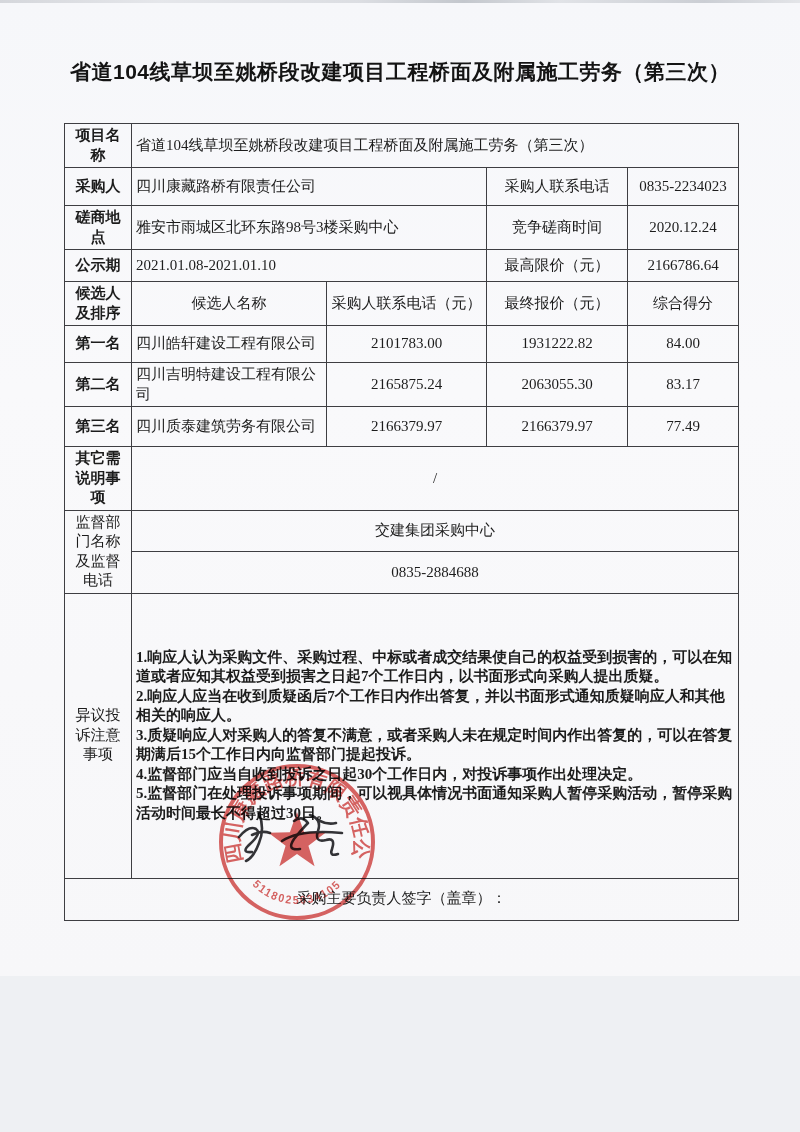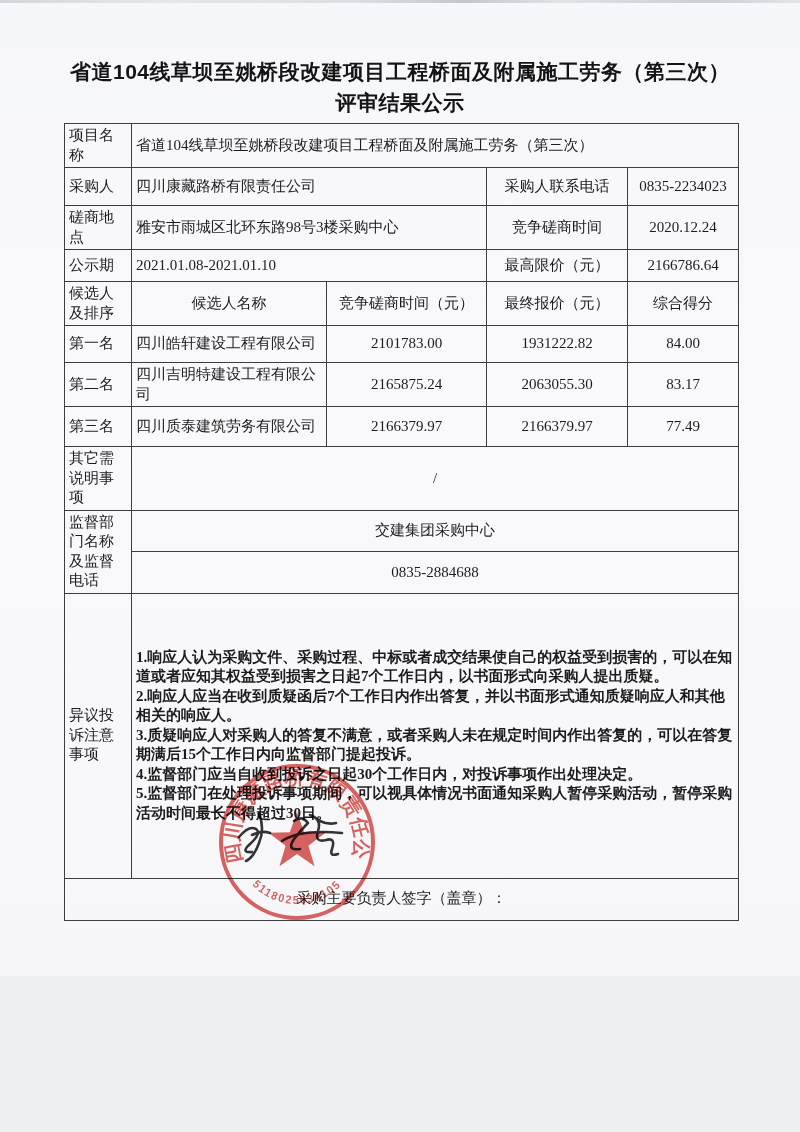--- a/index.html
+++ b/index.html
@@ -29,43 +29,42 @@
   table.main {
     position:absolute; left:64px; top:123px; width:674px;
     border-collapse:collapse; table-layout:fixed;
   }
   table.main td {
     border:1.6px solid #3e3e42;
     font-size:15px; line-height:1.3;
     padding:2px 4px; vertical-align:middle;
     overflow:hidden;
   }
-  td.lbl { text-align:left; padding-left:5px; }
-  td.lblc { padding-left:2px; padding-right:2px; }
+  td.lbl { text-align:center; padding-left:5px;font-weight:bold; }
+  td.lblc { text-align:center; padding-left:2px; padding-right:2px; }
   td.val { text-align:left; padding-left:6px; }
   td.c   { text-align:center;margin-left:36px; }
   td.notes {
     text-align:left; padding:10px 8px 10px 6px; line-height:23px;
     vertical-align:middle;
     font-weight:bold;
   }
   td.sigrow { text-align:center; padding-left:6px; font-size:15px; }
   .overlay { position:absolute; pointer-events:none; }
   .seal-svg   { left:212px; top:757px; mix-blend-mode:multiply; }
   .sign-svg   { left:232px; top:797px; mix-blend-mode:multiply; }
 </style>
 </head>
 <body>
 
 <div class="page">
   <div class="scan-edge"></div>
 
   <div class="doc-title">
     <div>省道104线草坝至姚桥段改建项目工程桥面及附属施工劳务（第三次）</div>
-    <div>评审结果公示</div>
   </div>
 
   <table class="main">
     <colgroup>
       <col style="width:67px">
         <col style="width:195px">
         <col style="width:160px">
         <col style="width:141px">
         <col style="width:111px">
     </colgroup>
@@ -88,21 +87,21 @@
       </tr>
       <tr style="height:32px">
         <td class="lbl">公示期</td>
         <td class="val" colspan="2">2021.01.08-2021.01.10</td>
         <td class="c">最高限价（元）</td>
         <td class="c">2166786.64</td>
       </tr>
       <tr style="height:32px">
         <td class="lbl">候选人及排序</td>
         <td class="c">候选人名称</td>
-        <td class="c">竞争磋商时间（元）</td>
+        <td class="c">采购人联系电话（元）</td>
         <td class="c">最终报价（元）</td>
         <td class="c">综合得分</td>
       </tr>
       <tr style="height:37px">
         <td class="lbl">第一名</td>
         <td class="val">四川皓轩建设工程有限公司</td>
         <td class="c">2101783.00</td>
         <td class="c">1931222.82</td>
         <td class="c">84.00</td>
       </tr>

